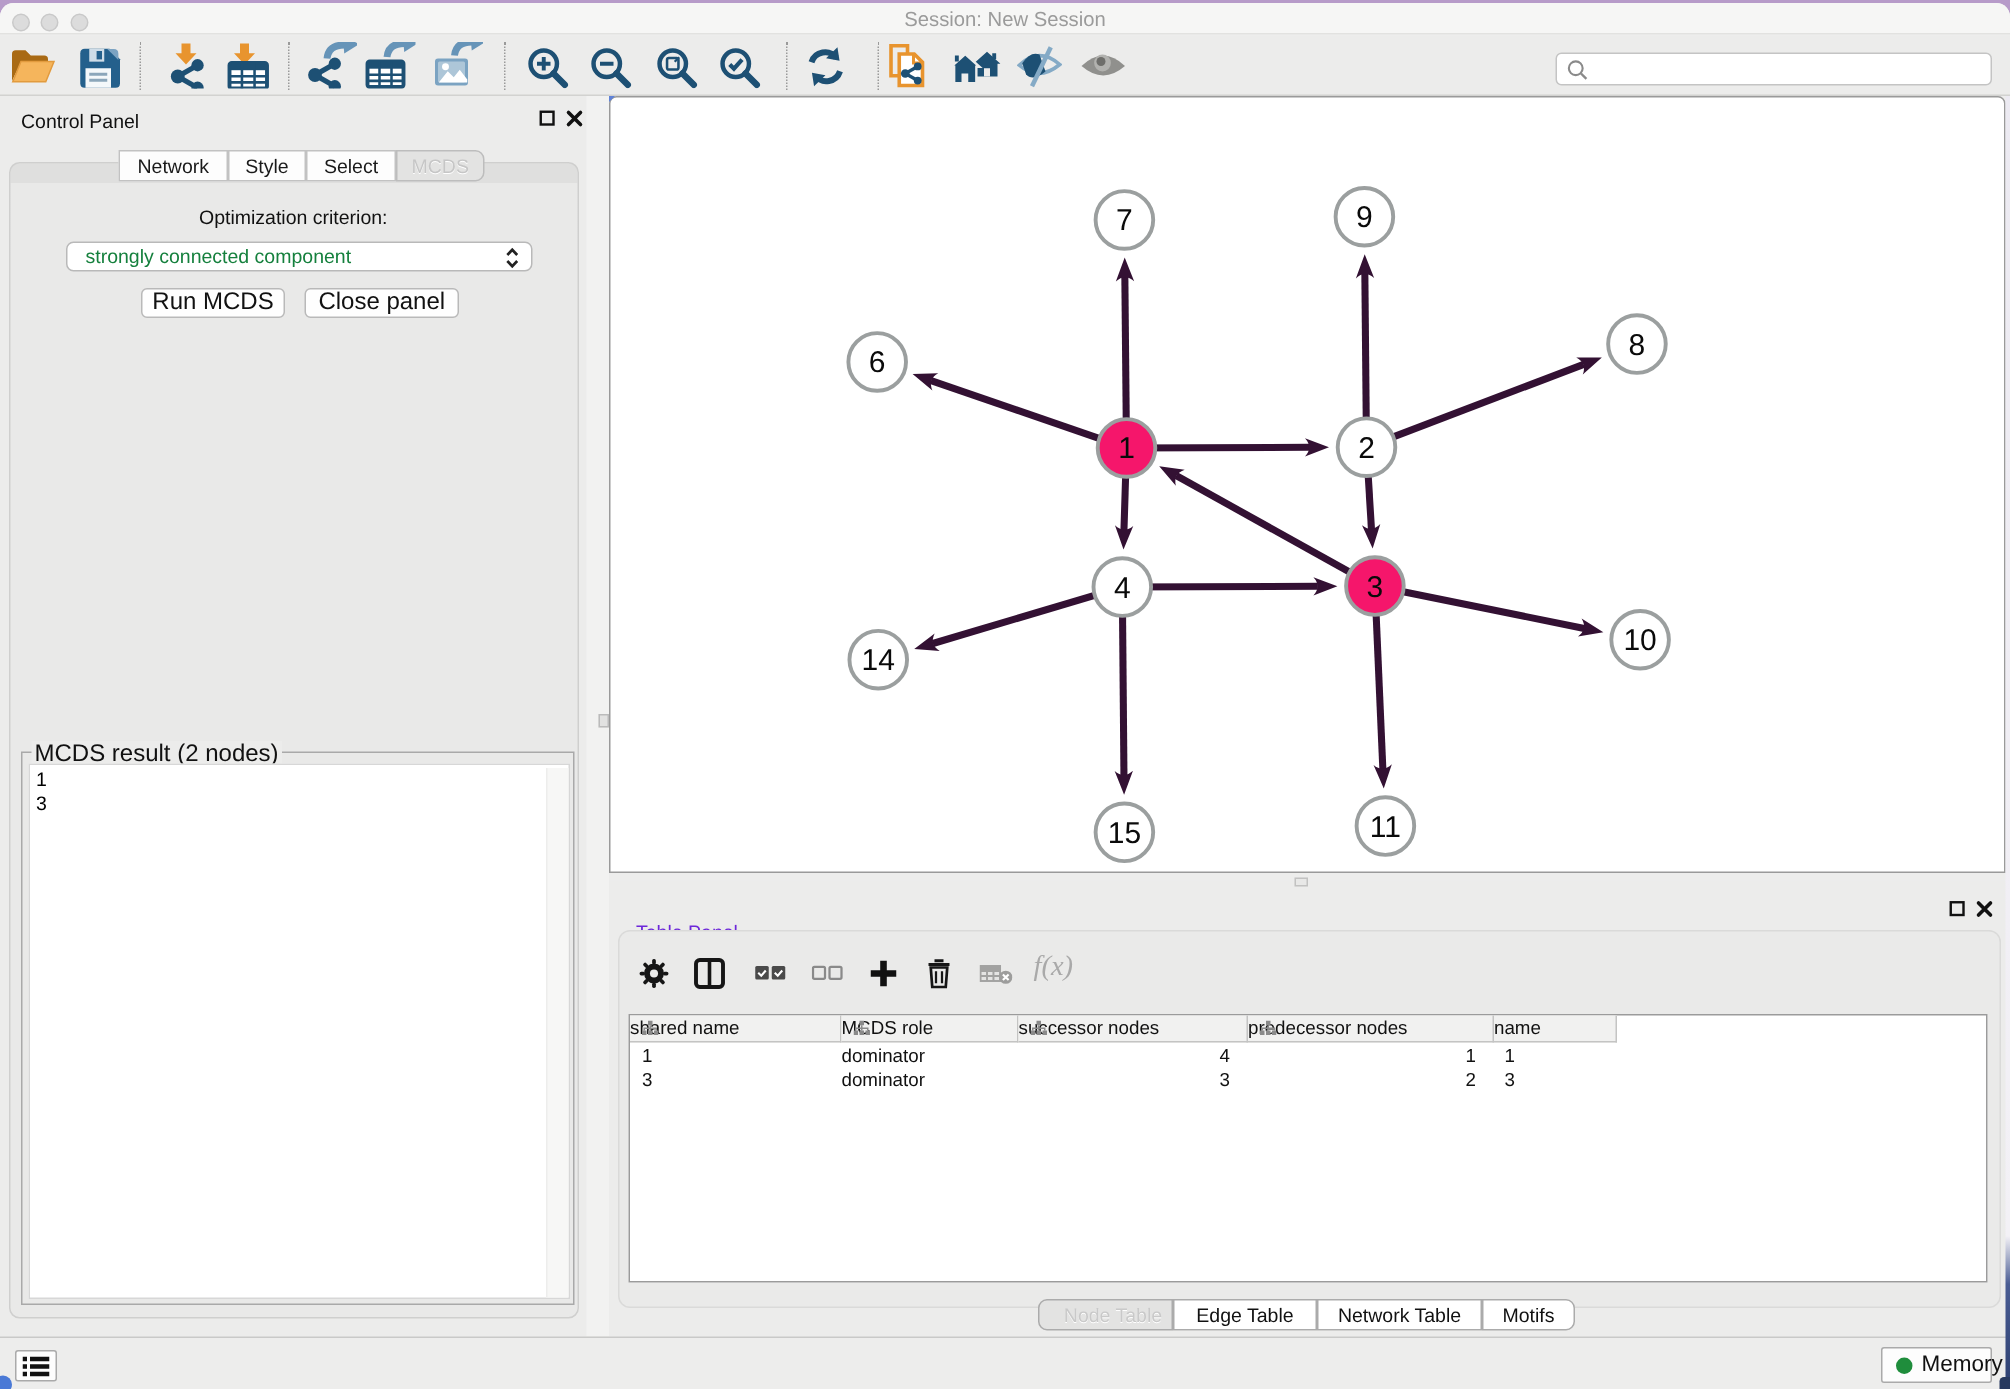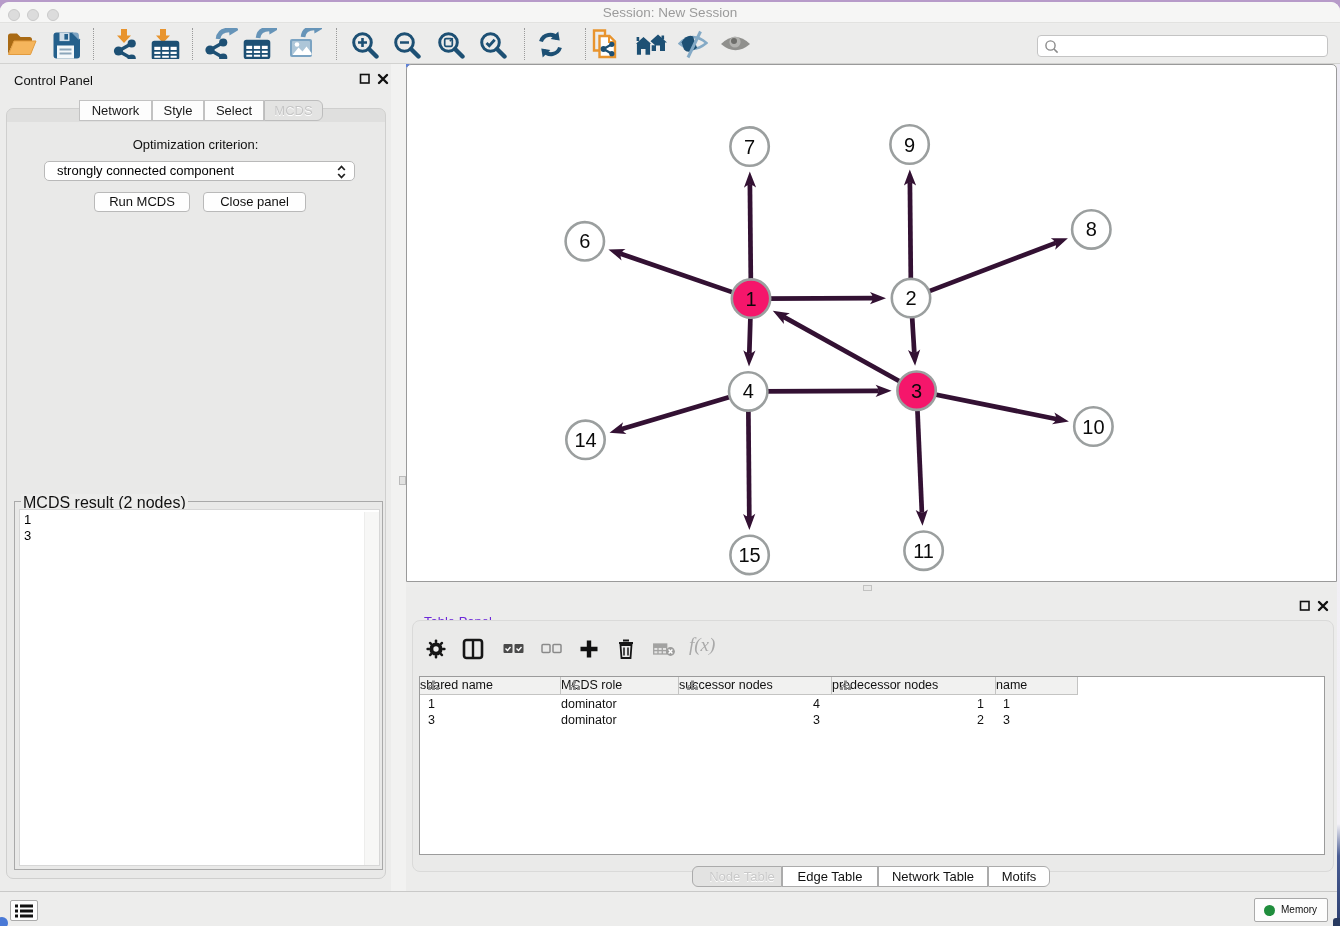--- a/index.html
+++ b/index.html
@@ -15,22 +15,22 @@
   .sep { position:absolute; top:4px; height:32px; width:0; border-left:1px dotted #9a9a9a; }
   .ticon { position:absolute; top:0; }
   
   #cpanel { position:absolute; left:0; top:62px; width:391px; height:827px; background:#ececeb; }
   #cp-title { position:absolute; left:14px; top:9px; font-size:13px; color:#111; }
   #cp-body { position:absolute; left:6px; top:44px; width:380px; height:771px; background:linear-gradient(#dfdfde 0px, #dfdfde 13px, #e9e9e8 13px); border:1px solid #cfcfce; border-radius:7px; }
   .tabs { position:absolute; top:36px; left:79px; height:21px; }
   .tab { position:absolute; top:0; height:21px; line-height:20px; text-align:center; font-size:13px; color:#1a1a1a; background:#fdfdfd; border:1px solid #c2c2c2; }
   .tab.sel { background:#e3e3e2; color:#c6c6c6; border-color:#bdbdbd; border-radius:0 6px 6px 0; text-shadow:0 1px 0 #fff; }
   #opt-label { position:absolute; left:0; top:73px; width:391px; text-align:center; font-size:13px; color:#111; }
-  #dropdown { position:absolute; left:44px; top:97px; width:311px; height:20px; background:#fff; border:1px solid #b9b9b9; border-radius:5px; font-size:13px; line-height:18px; padding-left:12px; color:#000000; }
-  .btn { position:absolute; top:128px; height:20px; background:#fefefe; border:1px solid #b9b9b9; border-radius:4px; font-size:13px; text-align:center; line-height:18px; color:#111; }
+  #dropdown { position:absolute; left:44px; top:97px; width:311px; height:20px; background:#fff; border:1px solid #b9b9b9; border-radius:5px; font-size:13px; line-height:18px; padding-left:12px; color:#15803d; }
+  .btn { position:absolute; top:128px; height:20px; background:#fefefe; border:1px solid #b9b9b9; border-radius:4px; font-size:16px; text-align:center; line-height:18px; color:#111; }
   #fieldset { position:absolute; left:14px; top:437px; width:369px; height:369px; border:1px solid #a9a9a9; }
   #fs-legend { position:absolute; left:6px; top:-8px; background:#ececeb; font-size:16px; padding:0 2px; color:#111; }
   #fs-inner { position:absolute; left:4px; top:7px; width:361px; height:357px; background:#fff; border:1px solid #d7d7d7; font-size:13px; padding:2px 0 0 4px; line-height:16px; }
   #fs-scroll { position:absolute; right:0px; top:2px; width:15px; height:353px; background:#f7f7f6; border-left:1px solid #ededec; }
   
   #vsplit { position:absolute; left:391px; top:62px; width:15px; height:827px; background:#f2f2f1; }
   #vhandle { position:absolute; left:8px; top:412px; width:7px; height:9px; background:#e2e2e1; border:1px solid #bbb; }
   
   #netwin { position:absolute; left:406px; top:62px; width:931px; height:518px; background:#fff; border:1px solid #9a9a9a; border-radius:5px 5px 0 0; }
   #net-titlebar { position:absolute; left:0; top:0; width:100%; height:22px; background:linear-gradient(#f1f1f1,#d7d7d7); border-bottom:1px solid #ababab; border-radius:4px 4px 0 0; }
@@ -48,21 +48,21 @@
   .btab.sel { background:#e3e3e2; color:#c9c9c9; text-shadow:0 1px 0 #fff; }
   #redge { position:absolute; right:0; top:62px; width:3px; height:862px; z-index:9;
     background:linear-gradient(#eceaf2 0px, #f3f1f6 760px, #4a5d94 792px, #2c3f70 862px); }
   #nethandle { position:absolute; left:863px; top:583px; width:9px; height:6px; background:#e8e8e7; border:1px solid #c2c2c1; z-index:3; }
   #corner-bl { position:absolute; left:-4px; top:915px; width:12px; height:12px; border-radius:50%; background:#4a79d6; z-index:10; }
   #corner-br { position:absolute; right:-3px; top:916px; width:10px; height:10px; background:#27395f; z-index:10; border-radius:3px 0 0 0; }
   #netcorner { position:absolute; left:406px; top:62px; width:0; height:0; border-top:4px solid #5f82d8; border-right:4px solid transparent; }
   
   #statusbar { position:absolute; left:0; top:889px; width:100%; height:35px; background:#ededec; border-top:1px solid #c9c9c8; }
   #listbtn { position:absolute; left:10px; top:8px; width:28px; height:21px; background:#fdfdfd; border:1px solid #aaa; border-radius:2px; }
-  #membtn { position:absolute; right:12px; top:6px; width:74px; height:24px; background:#fdfdfd; border:1px solid #aaa; border-radius:2px; font-size:10px; line-height:22px; text-align:left; padding-left:26px; color:#111; }
+  #membtn { position:absolute; right:12px; top:6px; width:74px; height:24px; background:#fdfdfd; border:1px solid #aaa; border-radius:2px; font-size:15px; line-height:22px; text-align:left; padding-left:26px; color:#111; }
   #memdot { position:absolute; left:9px; top:6px; width:11px; height:11px; border-radius:50%; background:#1f8d3c; }
 </style>
 </head>
 <body>
 <div id="win">
   <div id="titlebar">
     <div class="tl-circle" style="left:8px"></div>
     <div class="tl-circle" style="left:27px"></div>
     <div class="tl-circle" style="left:47px"></div>
     <div id="title-text">Session: New Session</div>

